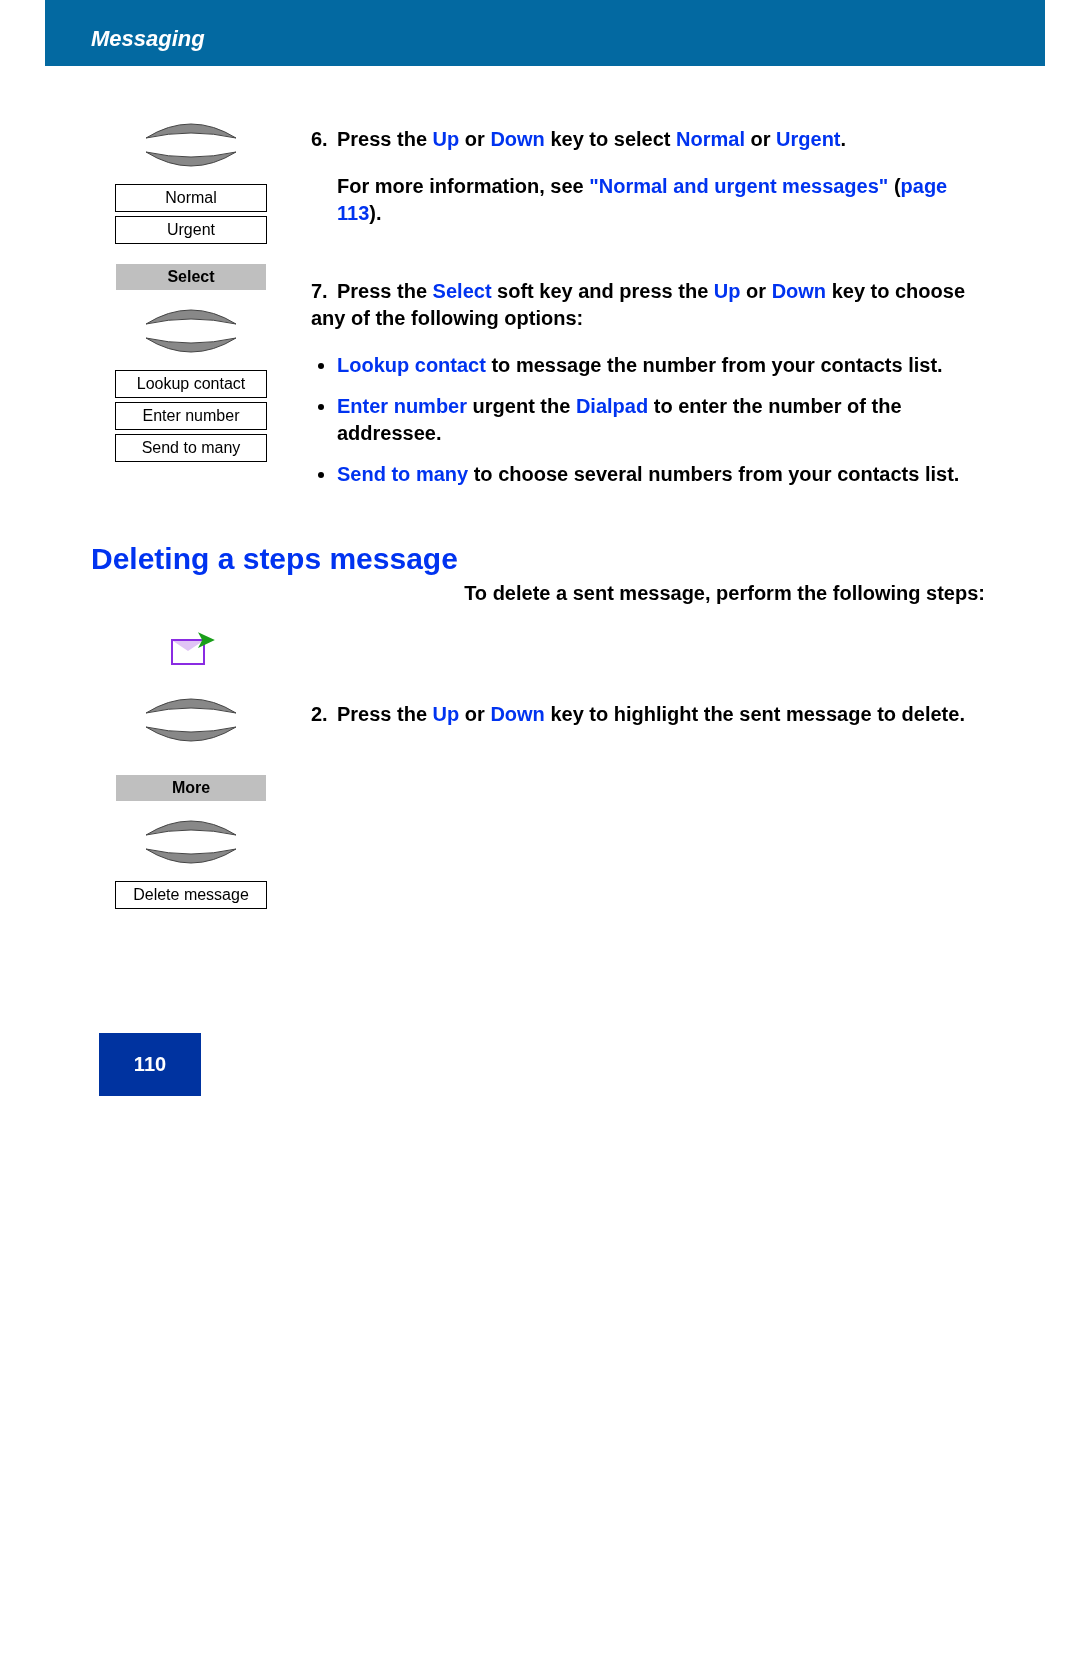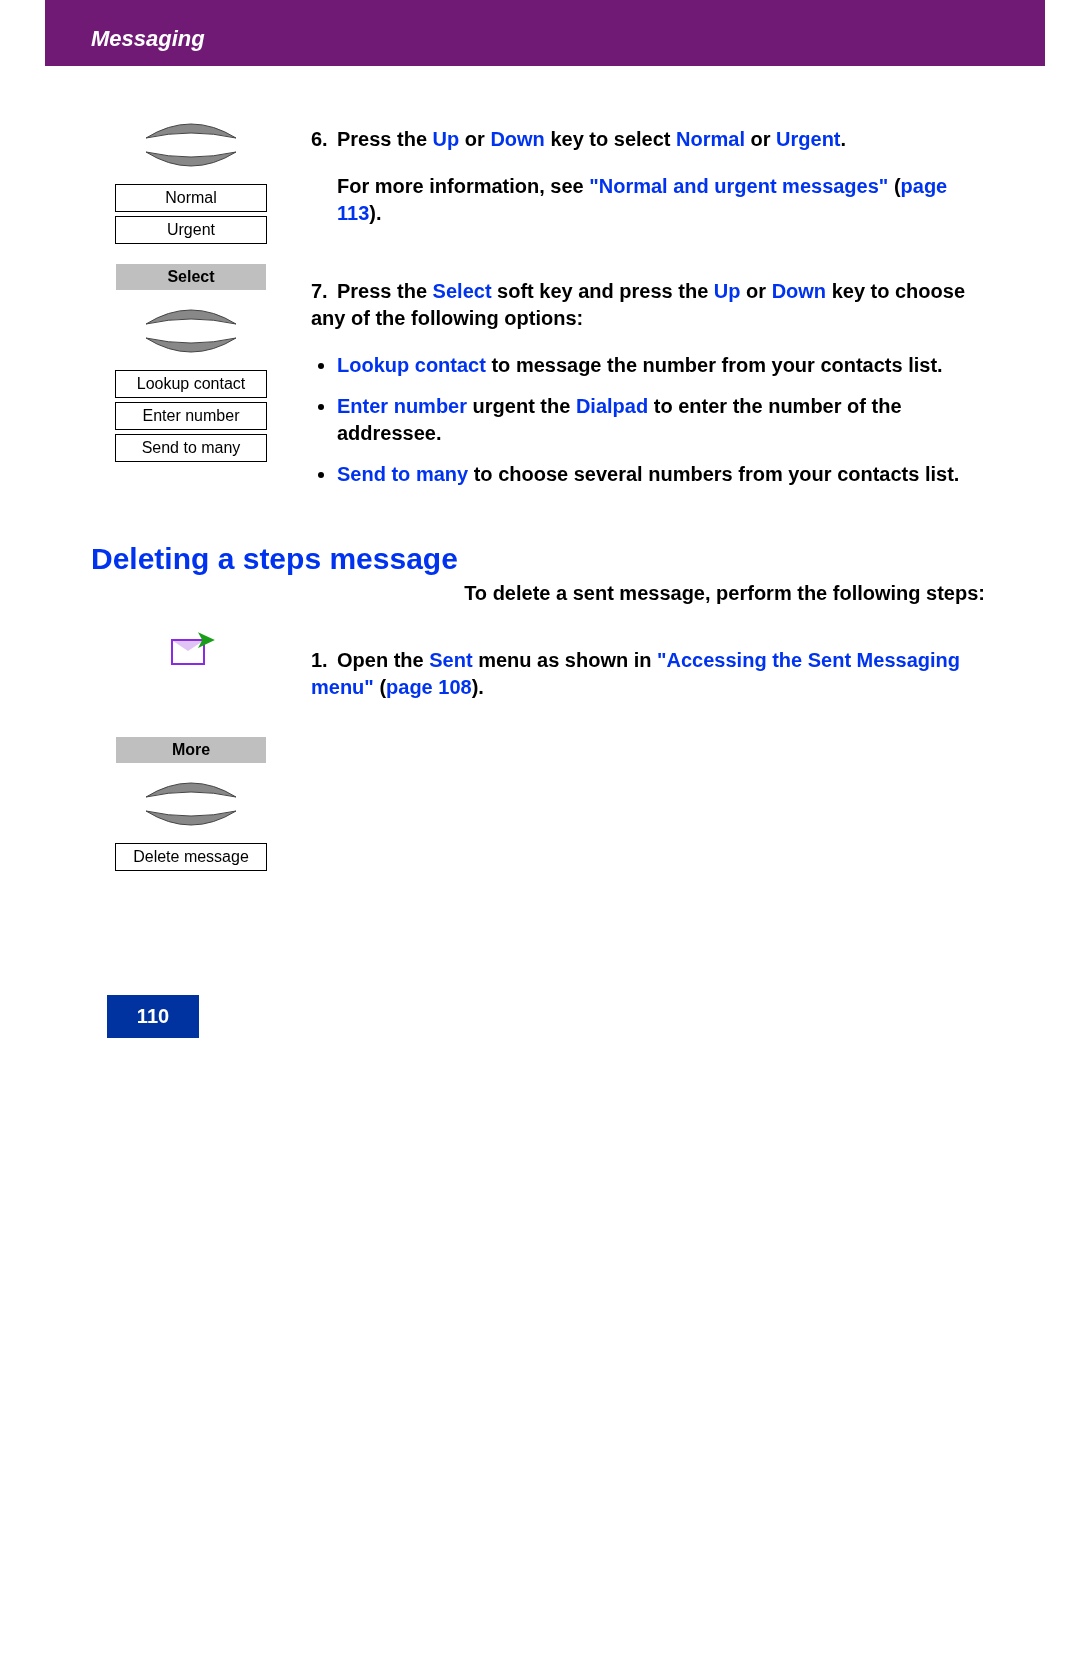--- a/index.html
+++ b/index.html
@@ -6,21 +6,21 @@
     margin: 0;
     font-family: Arial, Helvetica, sans-serif;
     background: #fff;
     width: 1080px;
   }
   .page {
     width: 1000px;
     margin: 0 auto 0 45px;
   }
   .header {
-    background: #701a75;
+    background: #0369a1;
     color: #fff;
     font-weight: bold;
     font-size: 22px;
     padding: 26px 8px 14px 46px;
     font-style: italic;
   }
   .content {
     padding: 40px 60px 0 46px;
   }
   .row {
@@ -76,25 +76,25 @@
     margin-bottom: 22px;
     text-align: right;
   }
   ul.bul { margin: 6px 0 6px 26px; padding: 0; list-style: disc; }
   ul.bul li { margin-bottom: 14px; }
   .pagenum-box {
     background: #0033A0;
     color: #fff;
     font-weight: bold;
     font-size: 20px;
-    width: 92px;
-    padding: 10px 0;
+    width: 102px;
+    padding: 20px 0;
     text-align: center;
     margin-top: 120px;
-    margin-left: 16px;
+    margin-left: 8px;
   }
   svg { display: block; margin: 0 auto; }
   .clr-icon {
     width: 60px; height: 38px; border: 4px solid #000; margin: 6px auto; position: relative;
     background: linear-gradient(#fff 50%, #5adce0 50%);
   }
   .clr-icon::before {
     content: ""; position: absolute; left: 4px; right: 4px; top: 2px; height: 16px;
     background: repeating-linear-gradient(90deg,#000 0 4px,#fff 4px 8px);
     clip-path: polygon(0 100%,10% 0,20% 100%,30% 0,40% 100%,50% 0,60% 100%,70% 0,80% 100%,90% 0,100% 100%);
@@ -165,27 +165,35 @@
     <div class="section-title">Deleting a steps message</div>
     <div class="intro">To delete a sent message, perform the following steps:</div>
 
     <div class="row">
       <div class="lcol">
         <div class="sent-icon">
           <div class="sent-env"></div>
             <div class="sent-arrow">➤</div>
         </div>
       </div>
+    </div>
+
+    <div class="row">
+      <div class="lcol">
+        <svg class="nav-icon" width="110" height="70" viewBox="0 0 110 70">
+          <path d="M10 28 Q55 0 100 28 Q55 18 10 28 Z" fill="#888" stroke="#444"></path>
+          <path d="M10 42 Q55 70 100 42 Q55 52 10 42 Z" fill="#888" stroke="#444"></path>
+        </svg>
+      </div>
       <div class="rcol">
         <p>
-          <span class="num">1.</span><span>Open the </span><span class="k">Sent</span><span> menu as shown in </span><span class="link">"Accessing the Sent Messaging menu"</span><span> (</span><span class="link">page 108</span><span>).</span>
-        </p>
-      </div>
-    </div>
-
+          <span class="num">2.</span><span>Press the </span><span class="k">Up</span><span> or </span><span class="k">Down</span><span> key to highlight the sent message to delete.</span>
+        </p>
+      </div>
+    </div>
 
     <div class="row">
       <div class="lcol">
         <div class="softkey">More</div>
         <svg class="nav-icon" width="110" height="70" viewBox="0 0 110 70">
           <path d="M10 28 Q55 0 100 28 Q55 18 10 28 Z" fill="#888" stroke="#444"></path>
           <path d="M10 42 Q55 70 100 42 Q55 52 10 42 Z" fill="#888" stroke="#444"></path>
         </svg>
         <div class="opt">Delete message</div>
       </div>

